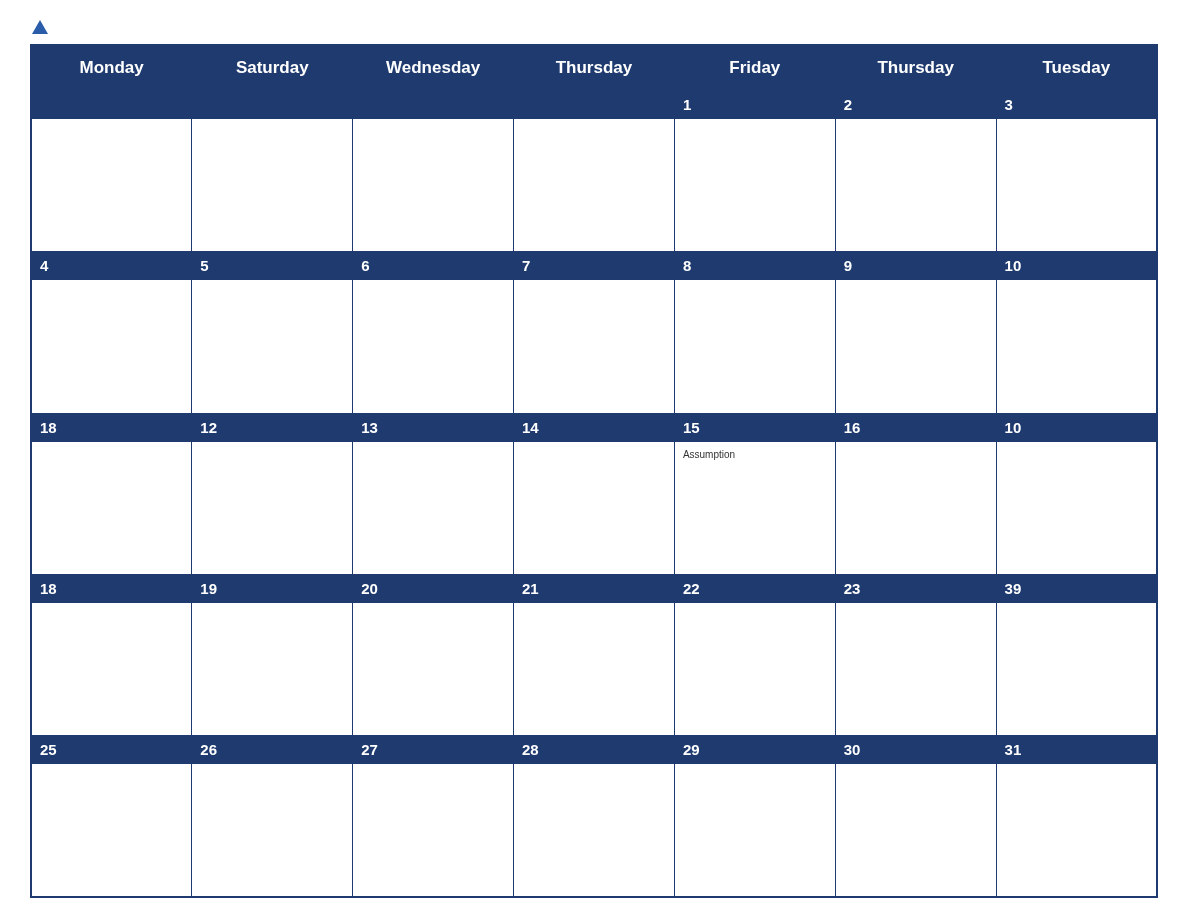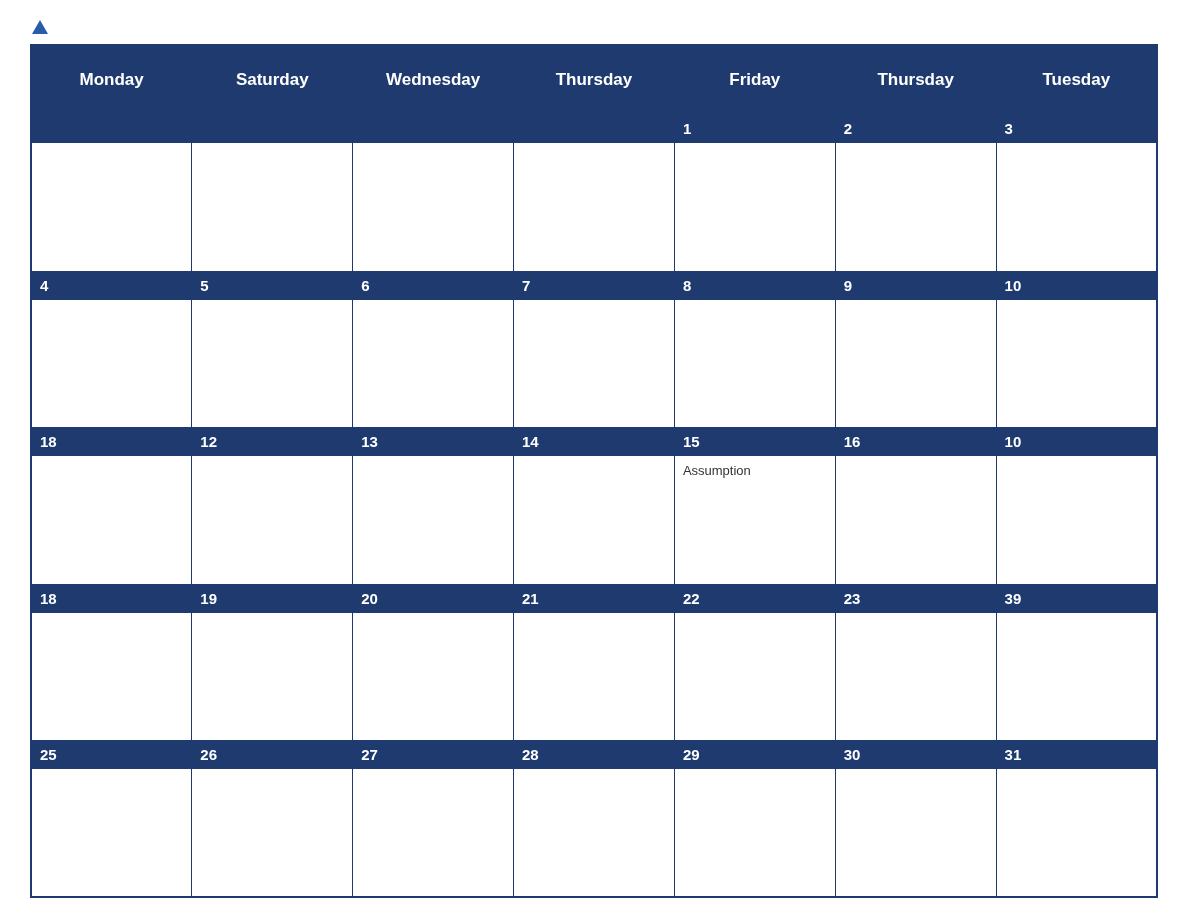--- a/index.html
+++ b/index.html
@@ -57,21 +57,21 @@
       border-collapse: collapse;
       border: 2px solid #1e3a6e;
       flex: 1;
     }
 
     .calendar th {
       background-color: #1e3a6e;
       color: #fff;
       font-size: 17px;
       font-weight: bold;
-      padding: 24px 8px;
+      padding: 12px 8px;
       text-align: center;
       border: 1px solid #1e3a6e;
     }
 
     .calendar td {
       border: 1px solid #1e3a6e;
       vertical-align: top;
       padding: 0;
       width: calc(100% / 7);
       height: 130px;
@@ -87,21 +87,21 @@
       min-height: 28px;
     }
 
     .day-content {
       padding: 5px 8px;
       font-size: 13px;
       color: #333;
     }
 
     .holiday-name {
-      font-size: 13px;
+      font-size: 10px;
       color: #333;
       margin-top: 2px;
     }
 
     .logo-row {
       display: flex;
       align-items: center;
     }
 
     .logo-text-general {

